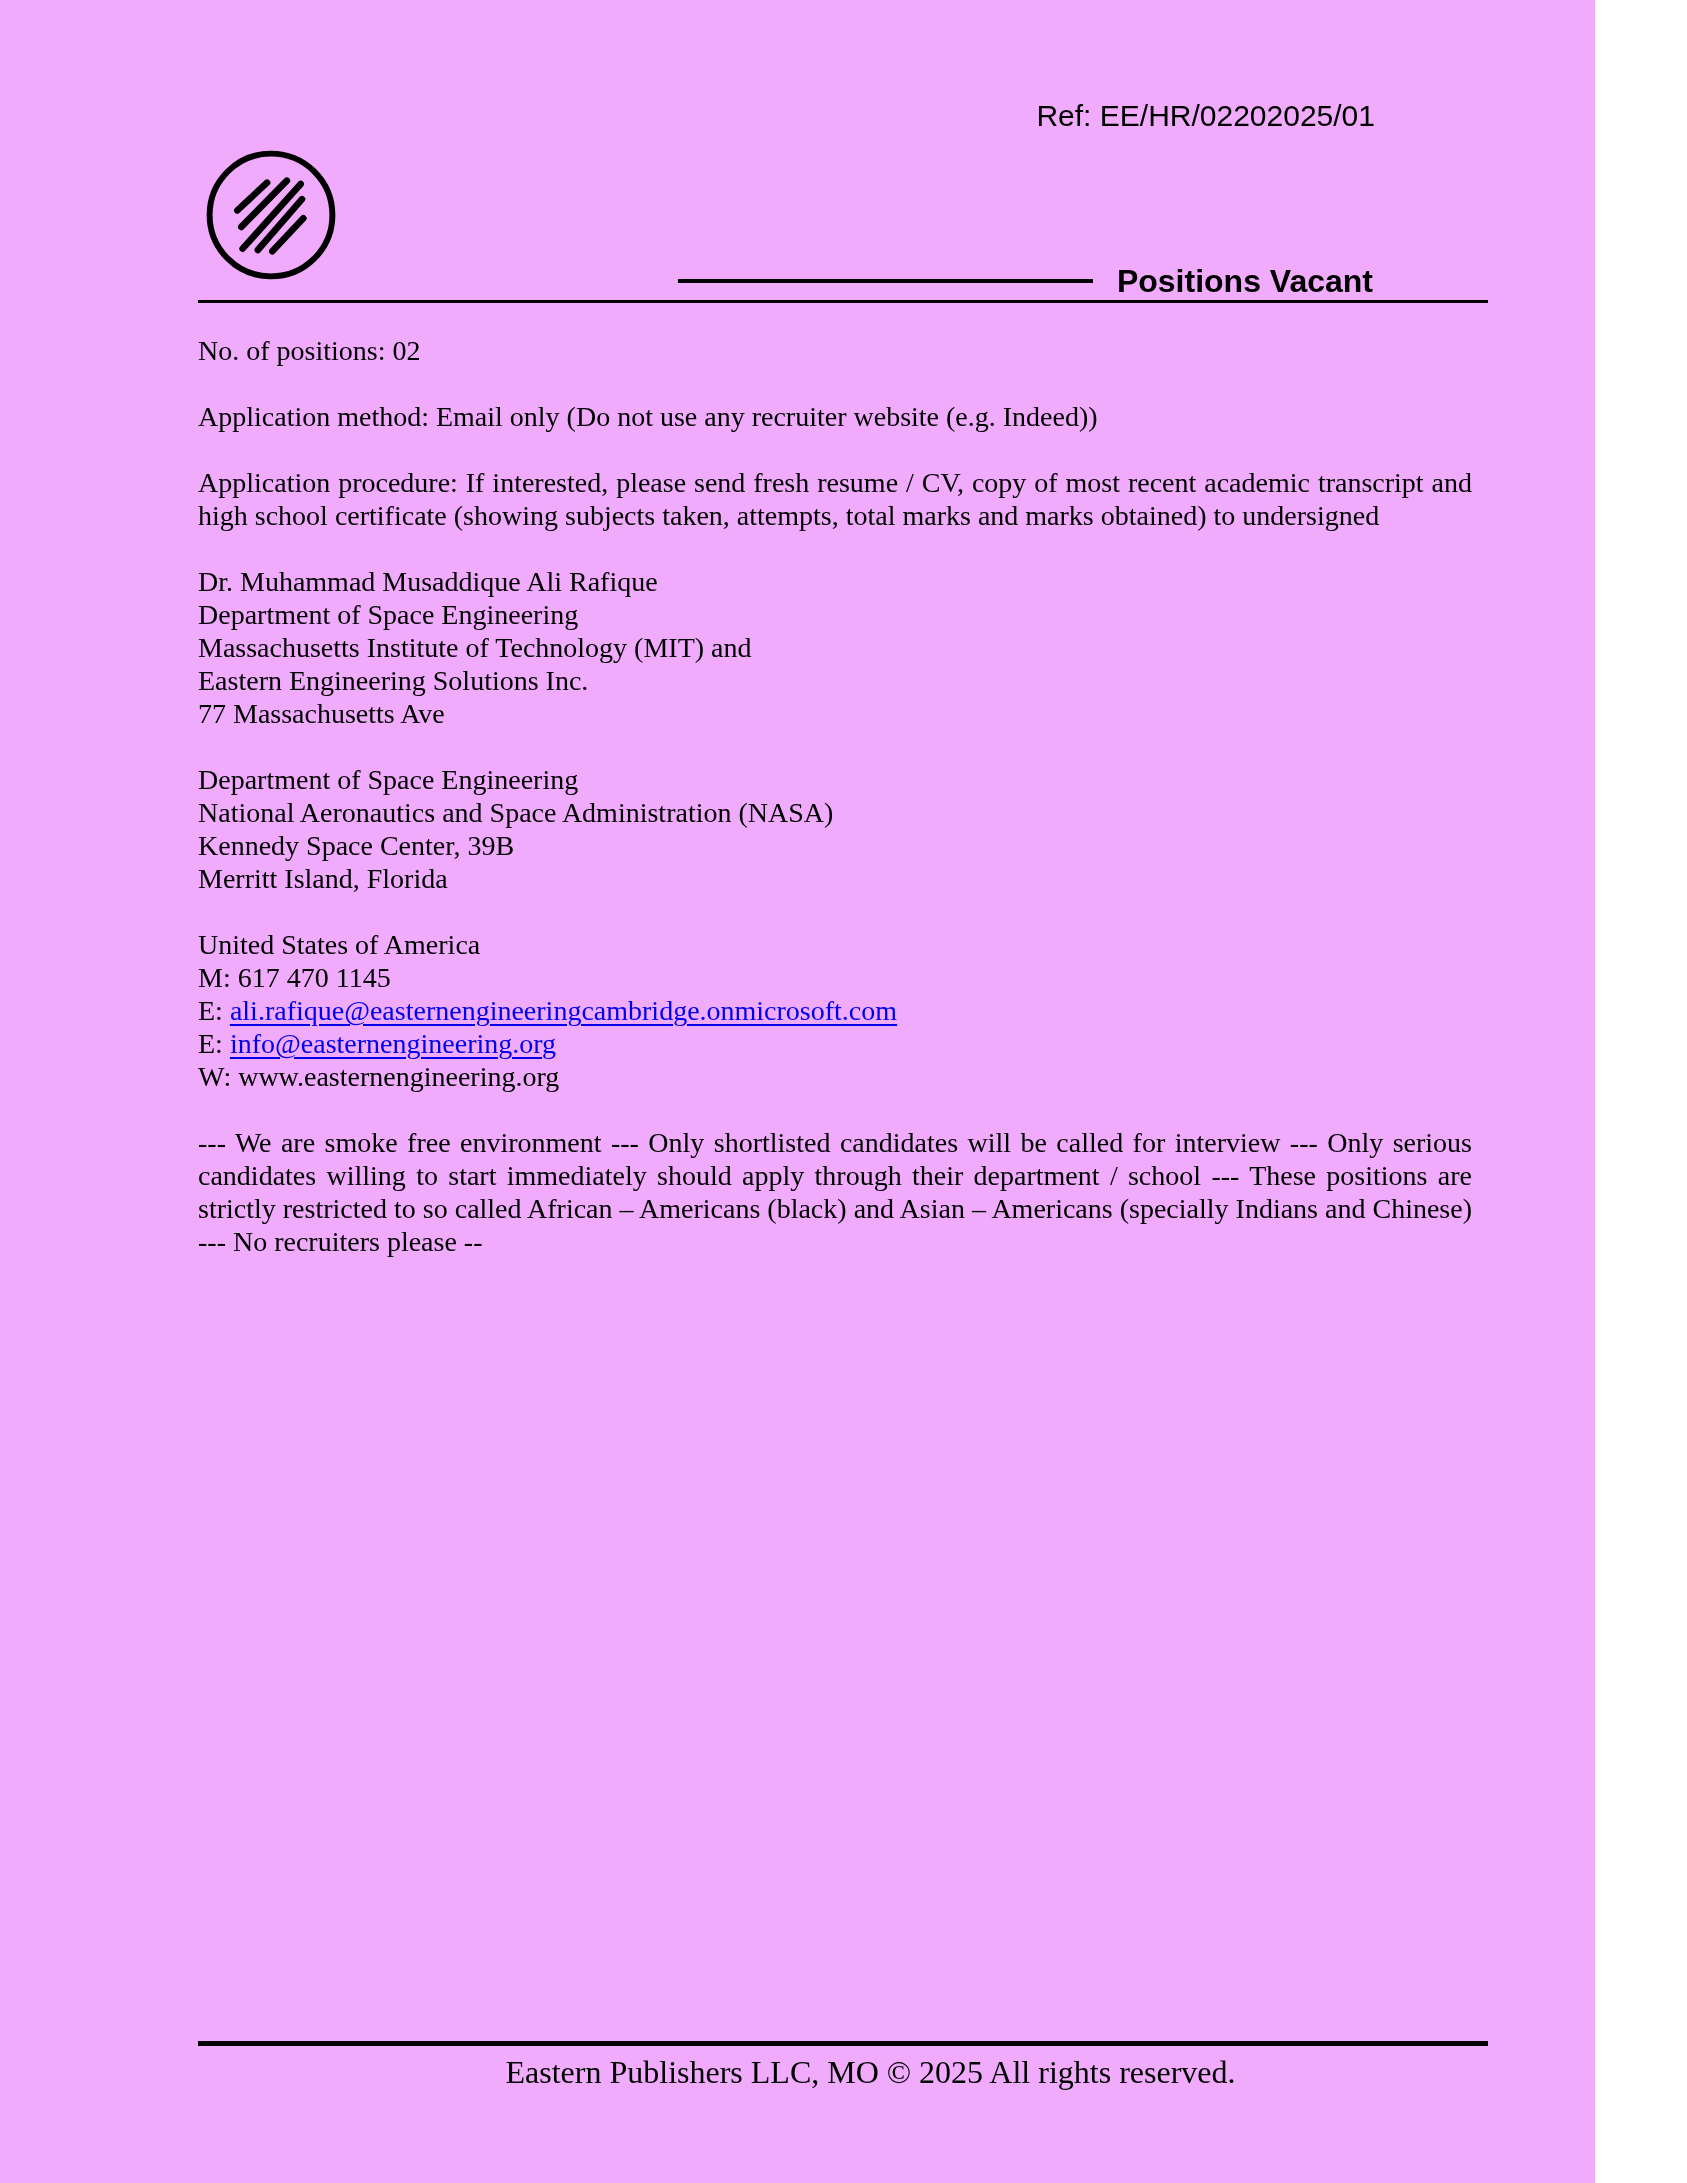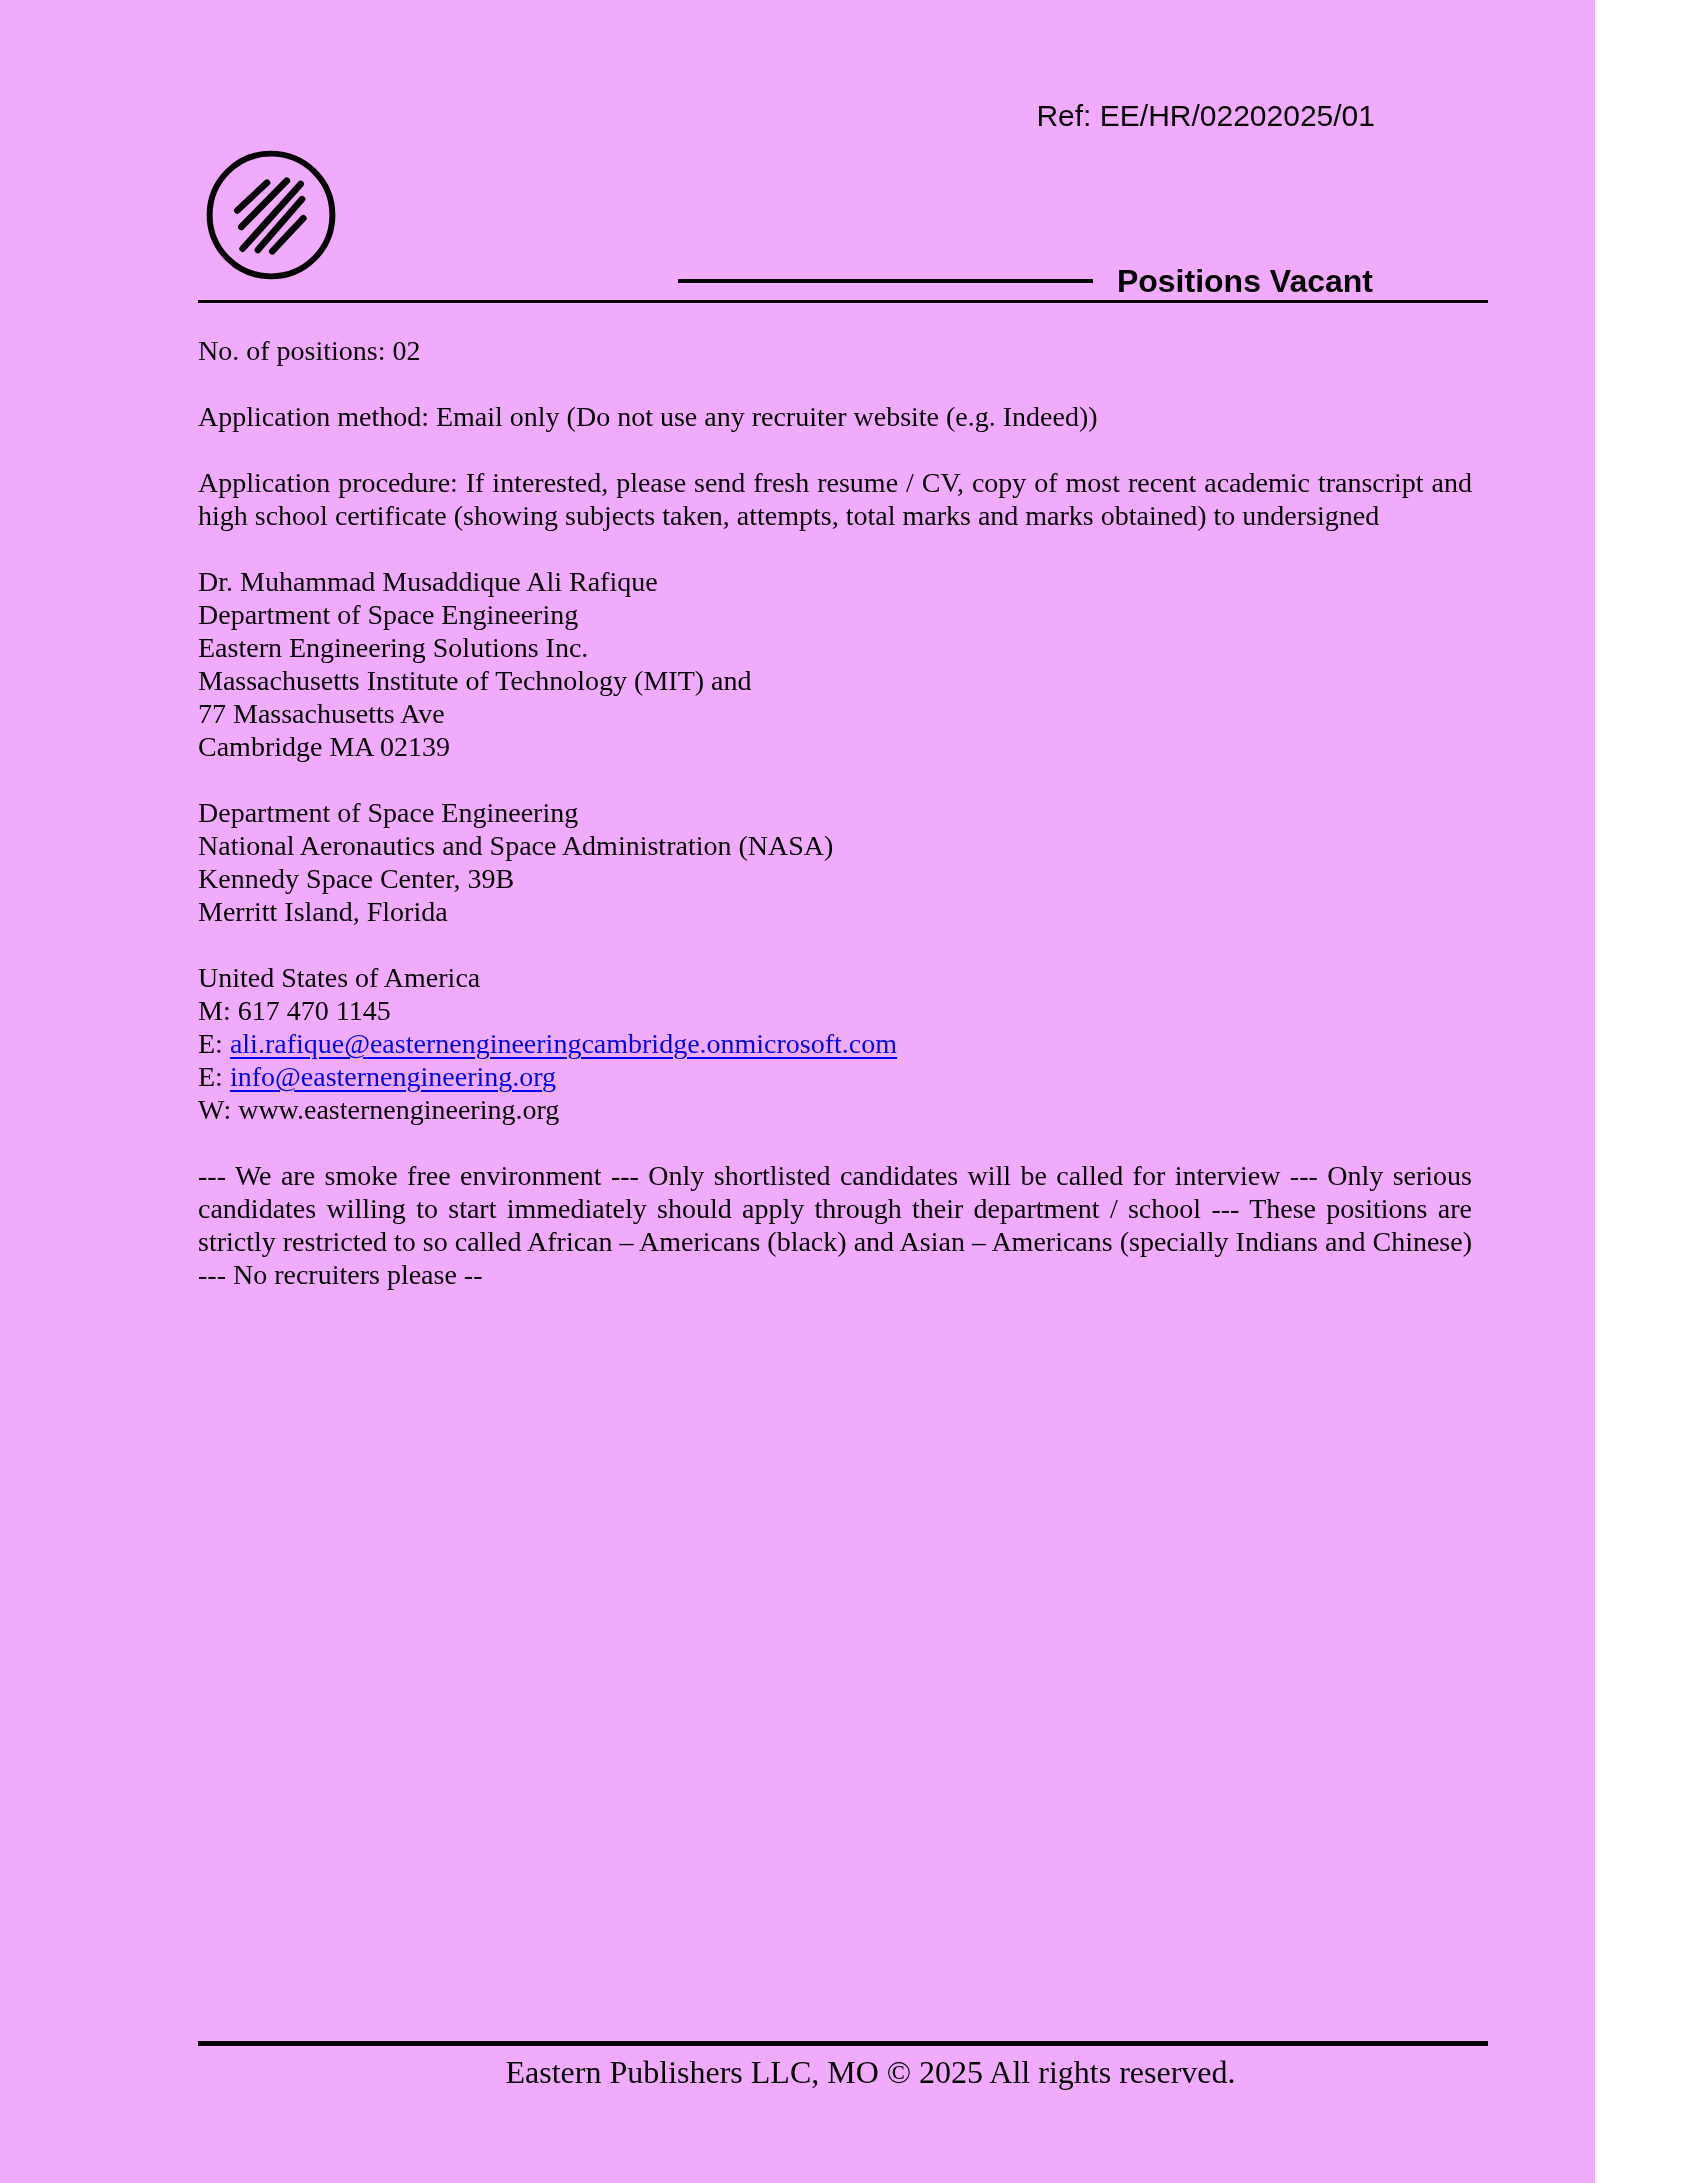--- a/index.html
+++ b/index.html
@@ -130,24 +130,23 @@
 
     <p>No. of positions: 02</p>
 
     <p>Application method: Email only (Do not use any recruiter website (e.g. Indeed))</p>
 
     <p class="justify">Application procedure: If interested, please send fresh resume / CV, copy of most recent academic transcript and high school certificate (showing subjects taken, attempts, total marks and marks obtained) to undersigned</p>
 
     <div class="block">
       <div>Dr. Muhammad Musaddique Ali Rafique</div>
       <div>Department of Space Engineering</div>
+      <div>Massachusetts Institute of Technology (MIT) and</div>
       <div>Eastern Engineering Solutions Inc.</div>
-      <div>Massachusetts Institute of Technology (MIT) and</div>
       <div>77 Massachusetts Ave</div>
-      <div>Cambridge MA 02139</div>
     </div>
 
     <div class="block">
       <div>Department of Space Engineering</div>
       <div>National Aeronautics and Space Administration (NASA)</div>
       <div>Kennedy Space Center, 39B</div>
       <div>Merritt Island, Florida</div>
     </div>
 
     <div class="block">

